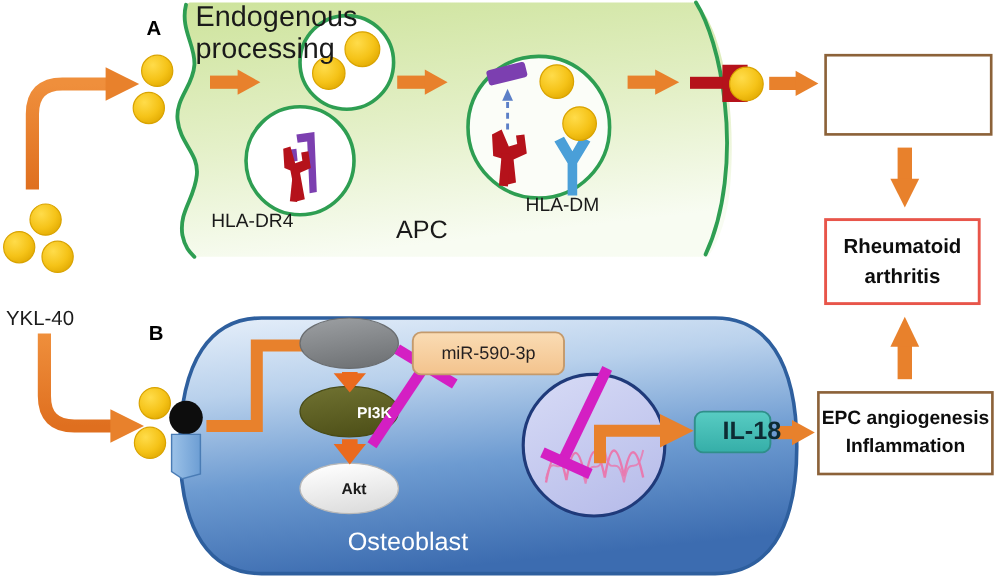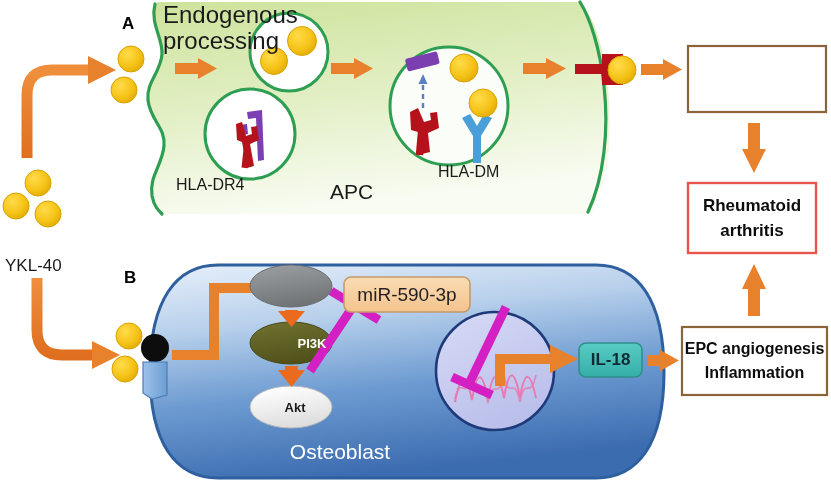--- a/index.html
+++ b/index.html
@@ -59,27 +59,28 @@
     align-items: center;
     justify-content: center;
     text-align: center;
     font-family: "Liberation Sans", sans-serif;
   }
   .oval-text {
     font-size: 13px;
     font-weight: bold;
   }
   .mir-text {
-    font-size: 19px;
+    font-size: 15px;
     color: #231f20;
   }
   .il18-text {
-    font-size: 17px;
+    font-size: 21px;
     color: #0d2b33;
     font-weight: bold;
+    margin-left: 16px;
   }
   .osteo-text {
     font-size: 21px;
     color: #ffffff;
   }
   .box-text {
     position: absolute;
     display: flex;
     flex-direction: column;
     align-items: center;

